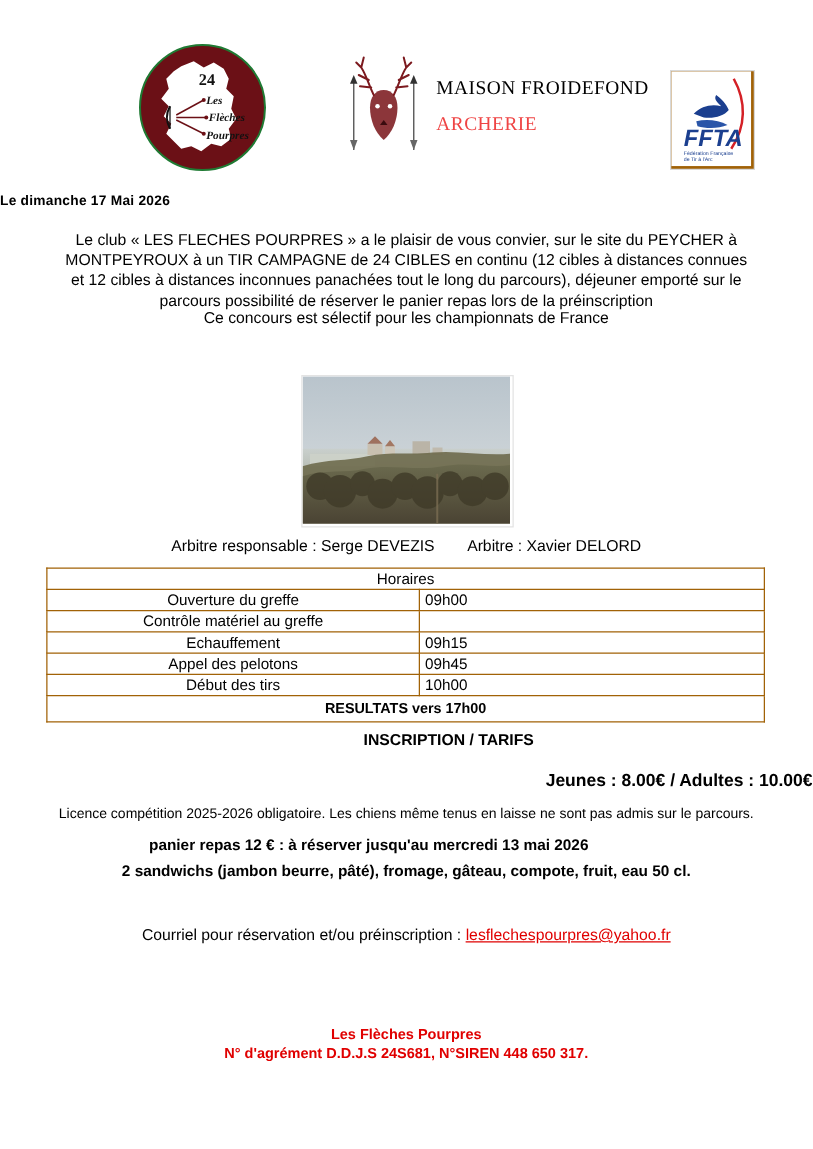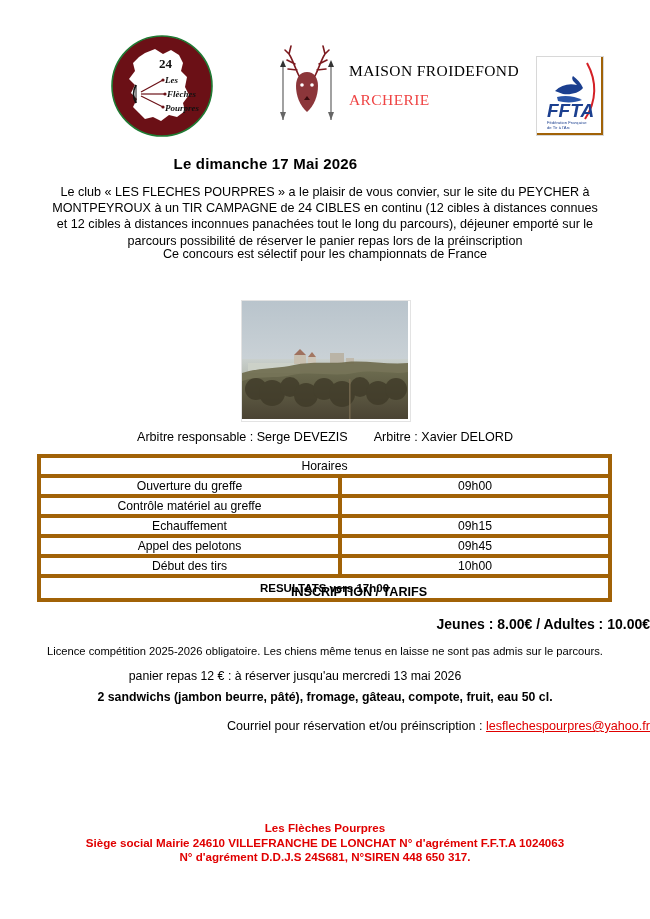--- a/index.html
+++ b/index.html
@@ -81,22 +81,21 @@
     border: 1px solid #d8d8d8;
   }
   .ffta-logo svg { display: block; }
 
   
   .doc-title {
     position: absolute;
     top: 155px;
     left: 0;
     width: 531px;
-    text-align: center;
-    font-size: 15px;
+    font-size: 11px;
     font-weight: bold;
     letter-spacing: .2px;
   }
   .intro-block {
     position: absolute;
     top: 184px;
     left: 48px;
     width: 554px;
     text-align: center;
     font-size: 12.6px;
@@ -137,26 +136,26 @@
   
   .schedule {
     position: absolute;
     left: 37px;
     top: 454px;
     width: 575px;
     border-collapse: collapse;
     font-size: 12.2px;
   }
   .schedule td {
-    border: 4px solid #a16207;
+    border: 1px solid #a16207;
     height: 16px;
     padding: 0 4px;
   }
   .schedule .row-label { text-align: center; width: 289px; }
-  .schedule .row-time  { text-align: center; }
+  .schedule .row-time  { }
   .schedule .title-cell { text-align: center; }
   .schedule .results-cell {
     text-align: center;
     font-weight: bold;
     font-size: 11.5px;
     height: 20px;
   }
 
   
   .insc-title {
@@ -186,37 +185,37 @@
     text-align: center;
     font-size: 11.2px;
   }
   .insc-panier {
     position: absolute;
     top: 669px;
     left: 0;
     width: 590px;
     text-align: center;
     font-size: 12.3px;
-    font-weight: normal;
+    font-weight: bold;
   }
   .insc-sandwich {
     position: absolute;
     top: 690px;
     left: 0;
     width: 650px;
     text-align: center;
     font-size: 12.3px;
     font-weight: bold;
   }
   .insc-courriel {
     position: absolute;
-    top: 719px;
-    left: 0;
-    width: 650px;
-    text-align: right;
+    top: 741px;
+    left: 0;
+    width: 650px;
+    text-align: center;
     font-size: 12.6px;
   }
   .email-link {
     color: #e00000;
     text-decoration: underline;
   }
 
   
   .footer-logos {
     position: absolute;
@@ -411,15 +410,14 @@
 
   
   
 
   
   
 </div>
 
 <div class="footer-text">
   <div>Les Flèches Pourpres</div>
-  <div>Siège social Mairie 24610 VILLEFRANCHE DE LONCHAT N° d'agrément F.F.T.A 1024063</div>
   <div>N° d'agrément D.D.J.S  24S681, N°SIREN 448 650 317.</div>
 </div>
 
 </body></html>

